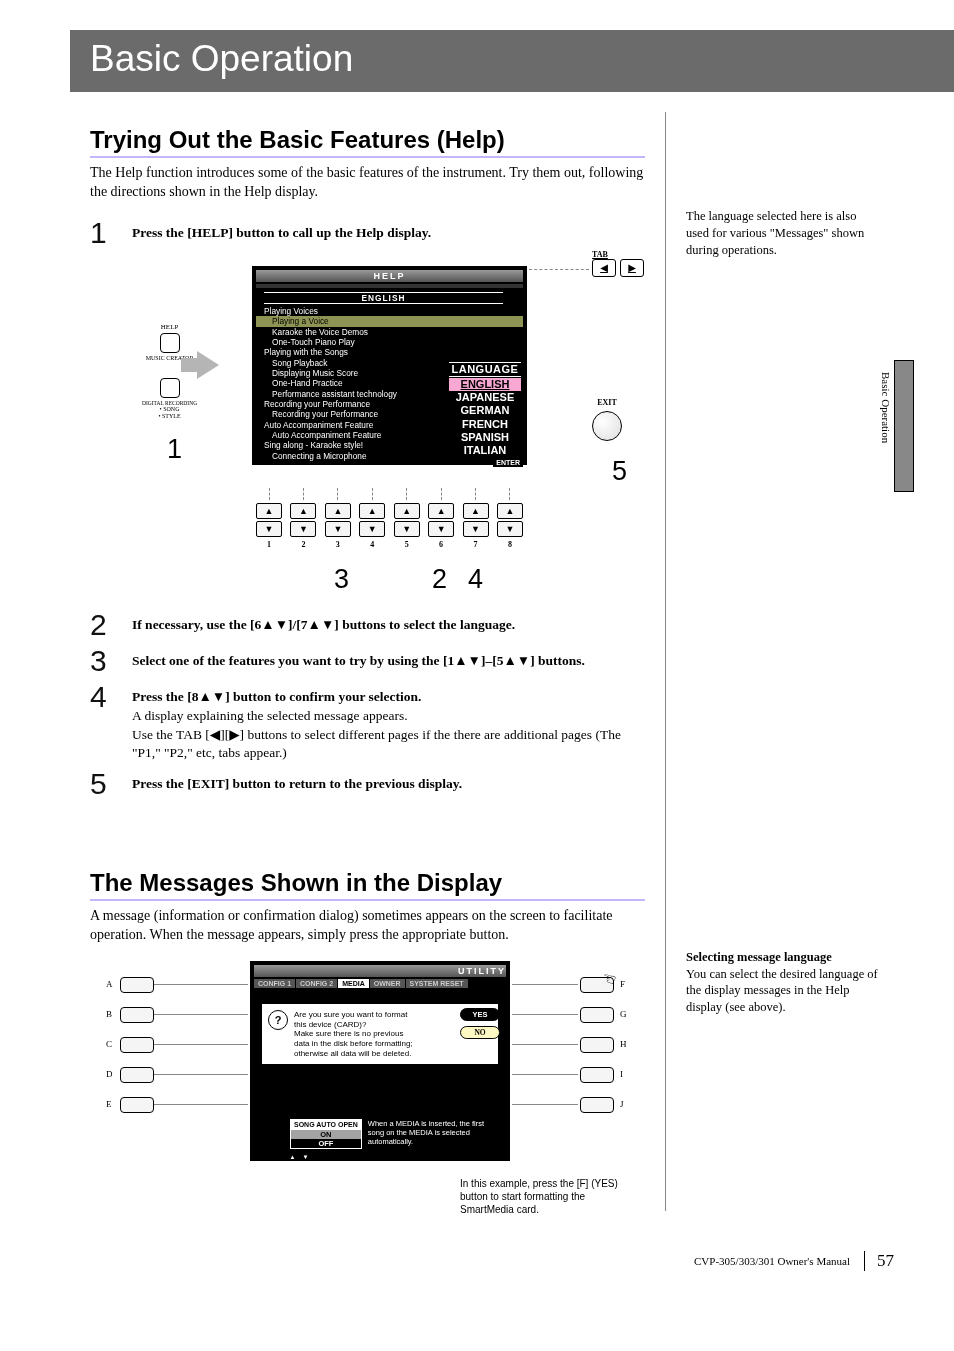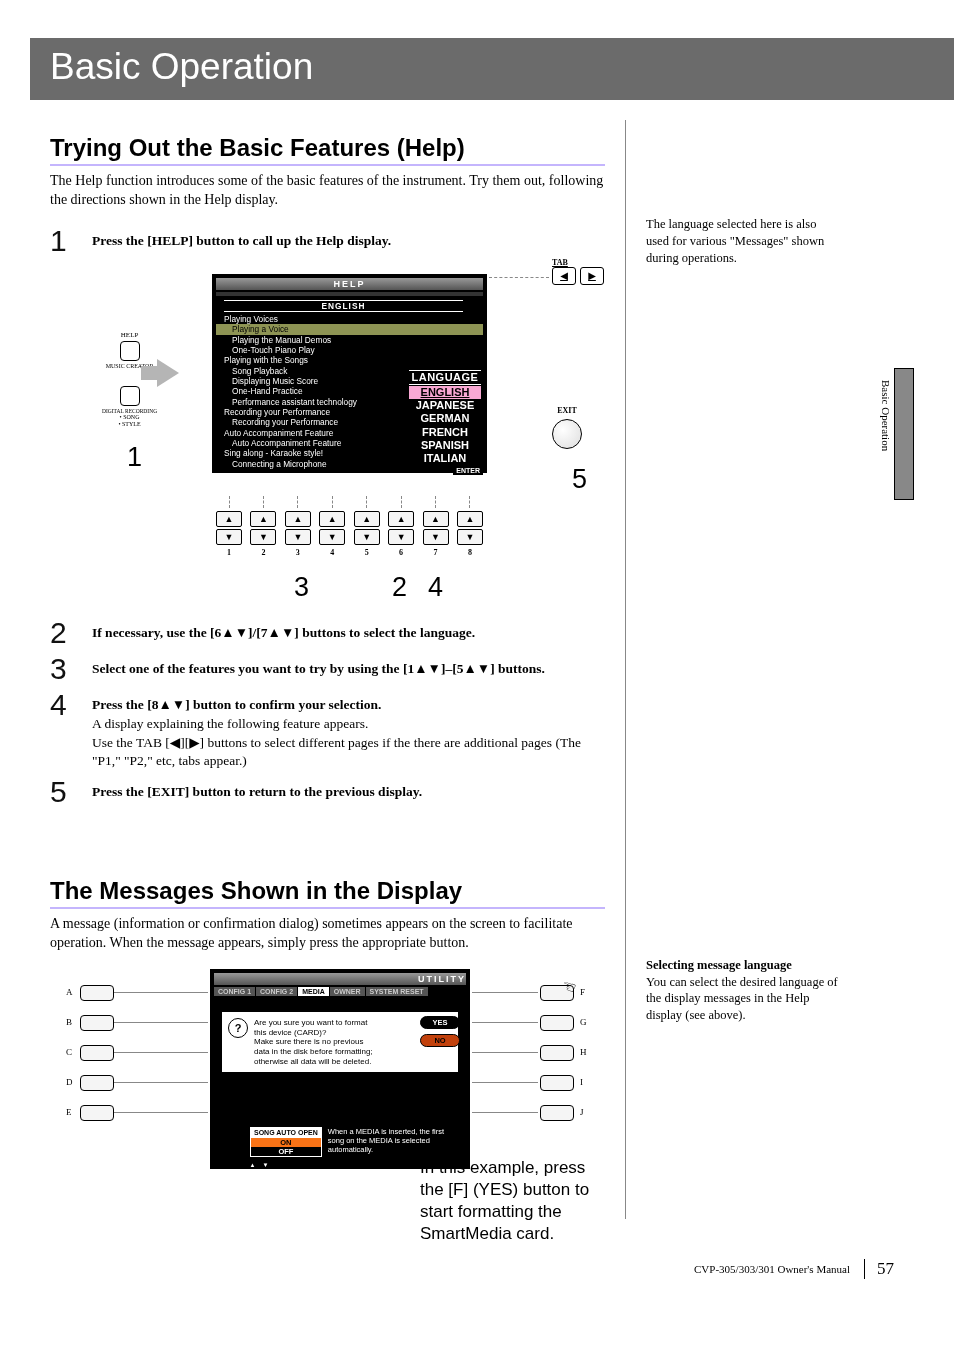--- a/index.html
+++ b/index.html
@@ -4,23 +4,22 @@
 <style>
   body {
     margin: 0;
     padding: 0;
     font-family: Georgia, 'Times New Roman', serif;
     background: #fff;
     color: #000;
     width: 954px;
   }
   .page {
-    padding: 30px 60px 30px 50px;
+    padding: 30px 60px 30px 90px;
     position: relative;
-    margin-top: 8px;
   }
   .banner {
     background: #6b6b6b;
     color: #fff;
     padding: 8px 0 12px 20px;
     font-size: 37px;
     font-weight: 300;
     font-family: 'Trebuchet MS', Arial, sans-serif;
     margin-left: -20px;
     margin-right: -60px;
@@ -302,59 +301,59 @@
     right: -2px;
     width: 38px;
     padding: 1px 0;
     text-align: center;
     font-weight: bold;
     font-size: 7.5px;
     border: 1px solid #000;
     border-radius: 7px;
   }
   .yes-btn { top: 4px; background: #000; color: #fff; }
-  .no-btn { top: 22px; background: #c2410c; color: #000; }
+  .no-btn { top: 22px; background: #fef9c3; color: #000; font-family: Liberation Serif, serif; }
   .auto-box {
     position: absolute;
     bottom: 12px;
     left: 40px;
     display: flex;
     gap: 6px;
     color: #fff;
     font-size: 7.5px;
     line-height: 1.2;
     align-items: flex-start;
   }
   .auto-toggle {
     border: 1px solid #fff;
     text-align: center;
     font-weight: bold;
   }
   .auto-toggle .hdr { background:#fff; color:#000; padding:1px 3px; font-size:7px; }
-  .auto-toggle .on { background:#f97316; color:#000; padding: 0 4px; }
+  .auto-toggle .on { background:#a3a3a3; color:#000; padding: 0 4px; }
   .auto-toggle .off { padding: 0 4px; }
   .auto-ud {
     position:absolute; bottom:0; left:36px;
     width: 26px; background:#000; color:#fff; text-align:center; font-size:6px;
     display:flex; justify-content:space-around; padding:1px 0;
   }
   .side-btn {
     width: 32px; height: 14px;
     border: 1.3px solid #000; border-radius: 4px;
     position: absolute;
     background:#f5f5f5;
   }
   .side-label { position: absolute; font-size: 9px; }
   .caption {
     position: absolute;
     left: 360px;
-    top: 188px;
+    top: 216px;
     width: 180px;
     font-family: Arial, sans-serif;
-    font-size: 17px;
+    font-size: 10px;
     line-height: 1.3;
   }
   .footer {
     display: flex;
     justify-content: flex-end;
     align-items: center;
     gap: 14px;
     margin-top: 40px;
     padding-right: 0;
   }
@@ -430,21 +429,21 @@
           <div class="exit-btn"></div>
         </div>
 
         <div class="help-screen">
           <div class="title-bar">HELP</div>
           <div style="height:4px; background:#333"></div>
           <div class="contents-label">ENGLISH</div>
           <div id="help-items">
               <div class="item">Playing Voices</div>
               <div class="item sub sel">Playing a Voice</div>
-              <div class="item sub">Playing the Manual Demos</div>
+              <div class="item sub">Karaoke the Voice Demos</div>
               <div class="item sub">One-Touch Piano Play</div>
               <div class="item">Playing with the Songs</div>
               <div class="item sub">Song Playback</div>
               <div class="item sub">Displaying Music Score</div>
               <div class="item sub">One-Hand Practice</div>
               <div class="item sub">Performance assistant technology</div>
               <div class="item">Recording your Performance</div>
               <div class="item sub">Recording your Performance</div>
               <div class="item">Auto Accompaniment Feature</div>
               <div class="item sub">Auto Accompaniment Feature</div>
@@ -531,21 +530,21 @@
         <div class="step-body"><span class="bold">If necessary, use the [6▲▼]/[7▲▼] buttons to select the language.</span></div>
       </div>
       <div class="step">
         <div class="step-num">3</div>
         <div class="step-body"><span class="bold">Select one of the features you want to try by using the [1▲▼]–[5▲▼] buttons.</span></div>
       </div>
       <div class="step">
         <div class="step-num">4</div>
         <div class="step-body">
           <span class="bold">Press the [8▲▼] button to confirm your selection.</span><br>
-          <span>A display explaining the following feature appears.</span><br>
+          <span>A display explaining the selected message appears.</span><br>
           <span>Use the TAB [◀][▶] buttons to select different pages if the there are additional pages (The "P1," "P2," etc, tabs appear.)</span>
         </div>
       </div>
       <div class="step">
         <div class="step-num">5</div>
         <div class="step-body"><span class="bold">Press the [EXIT] button to return to the previous display.</span></div>
       </div>
 
       <div style="height:50px"></div>
 

